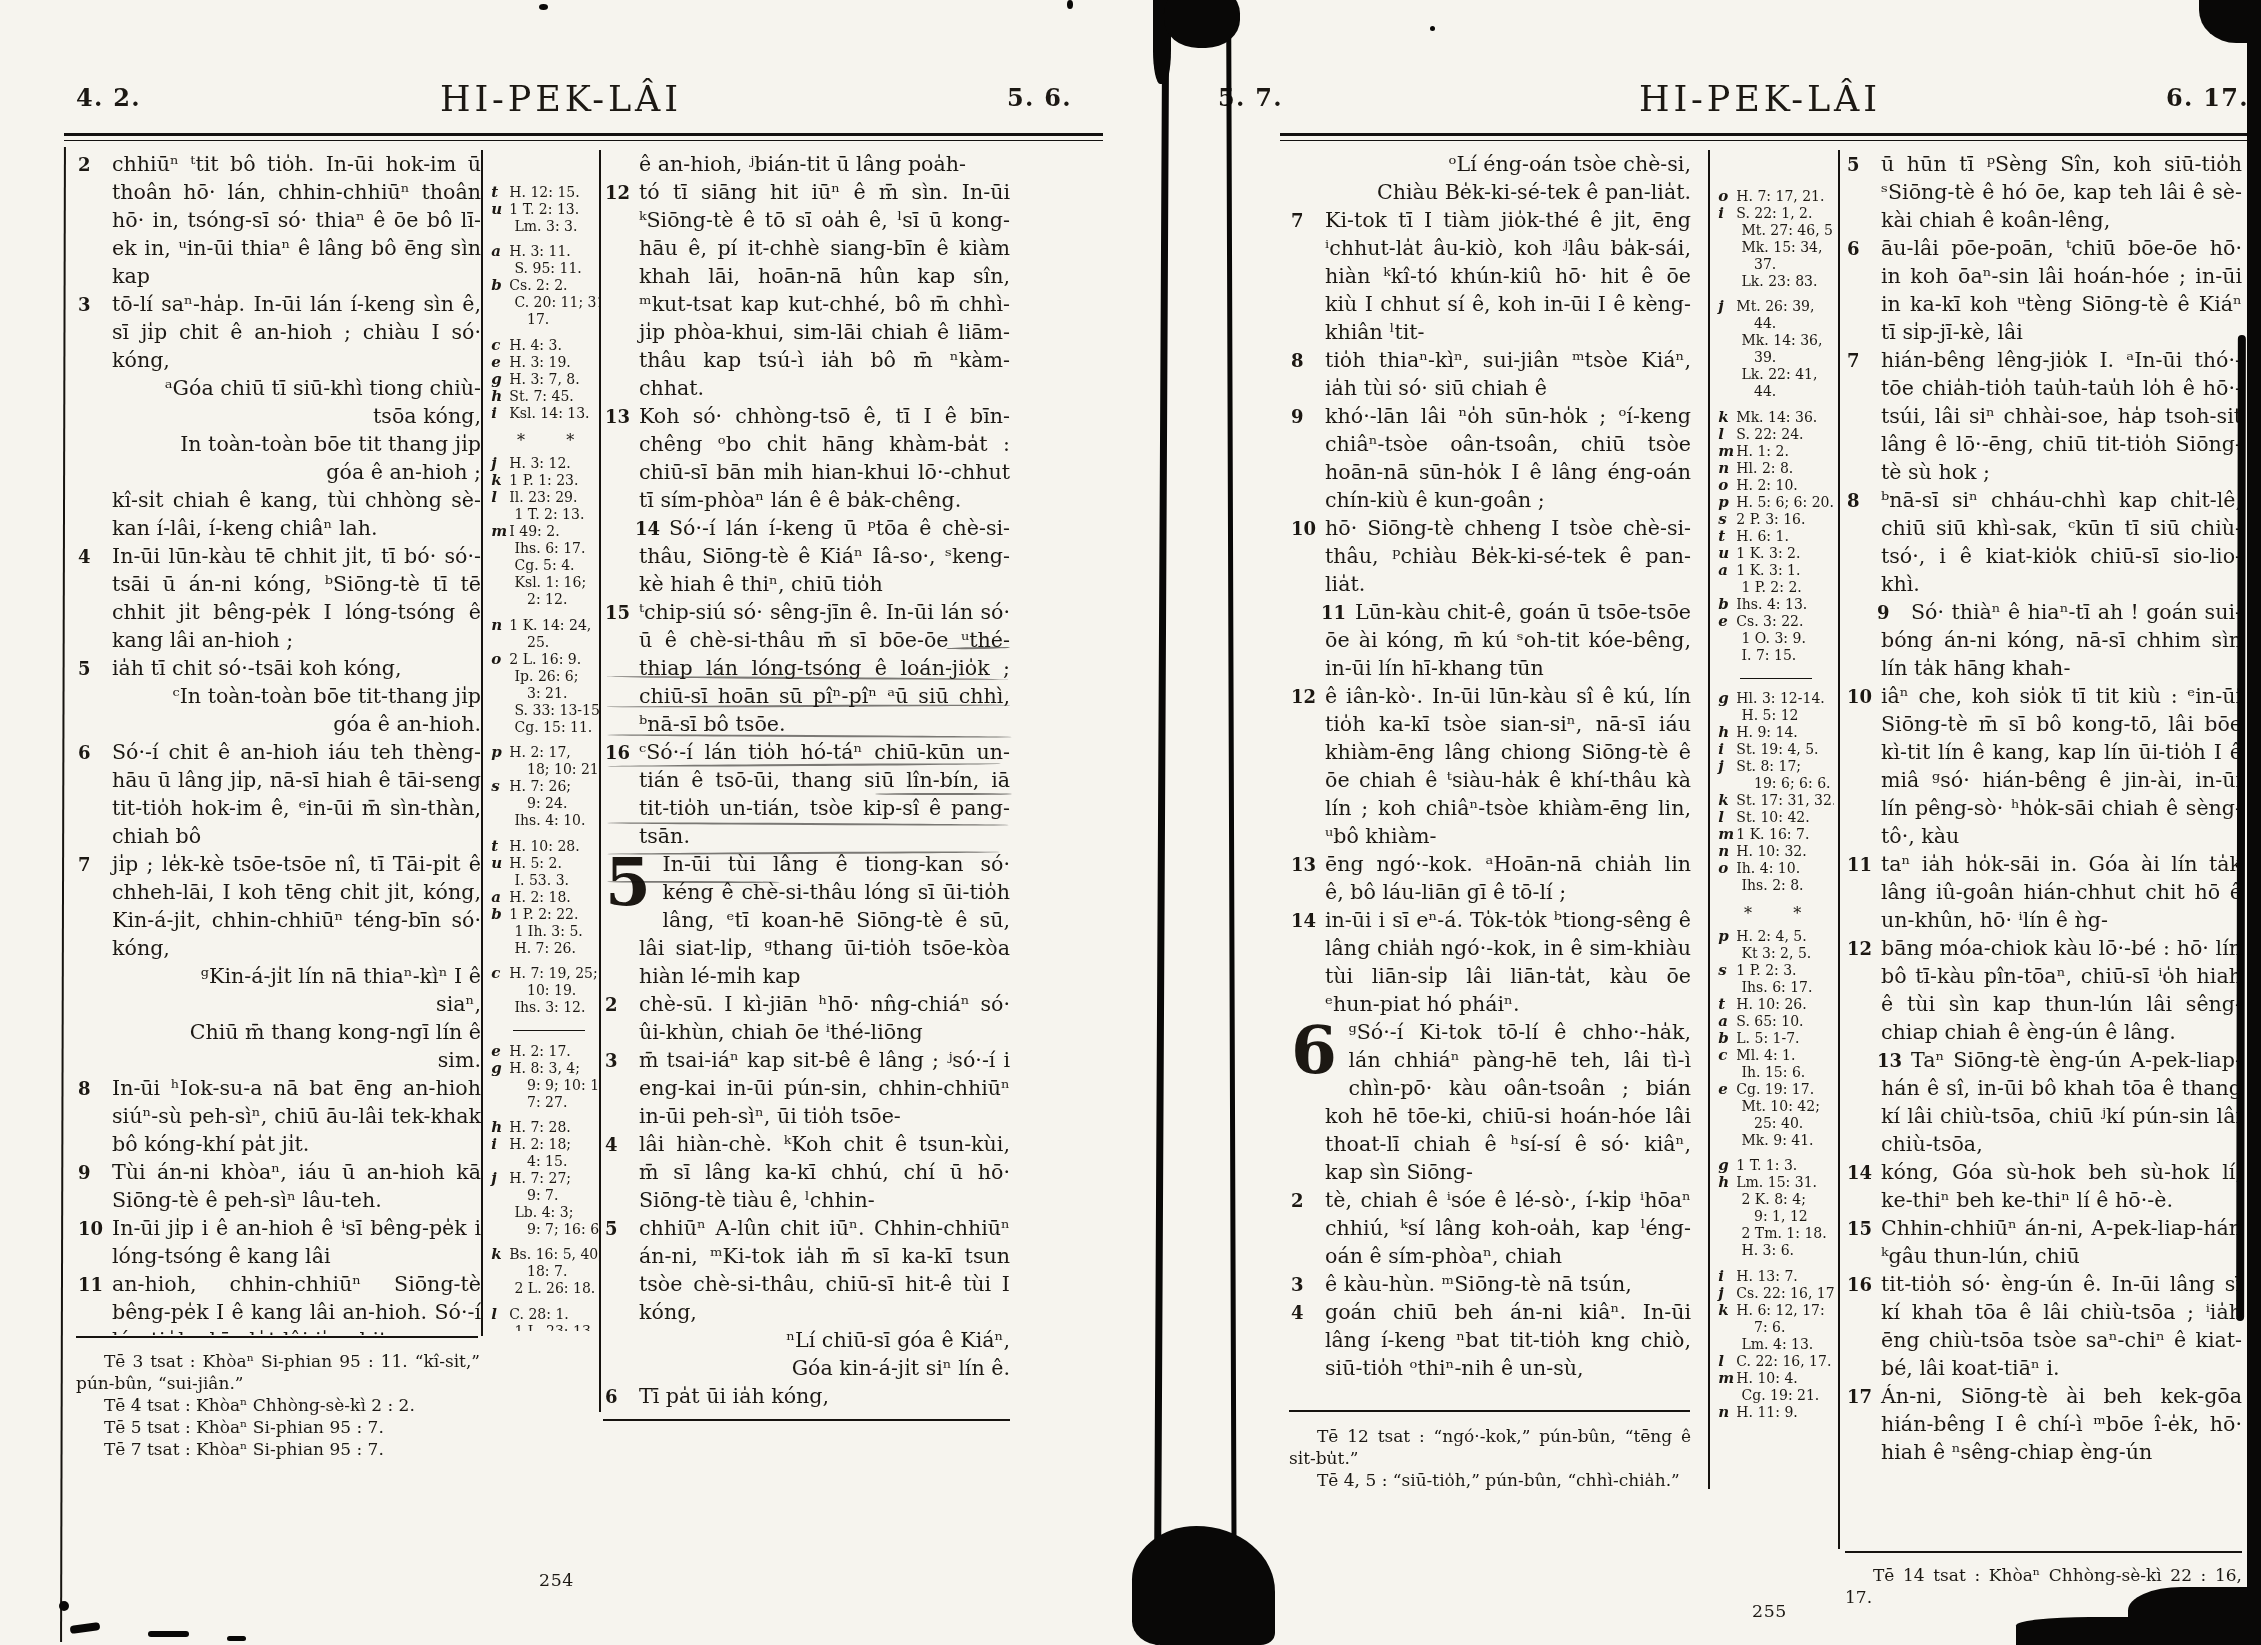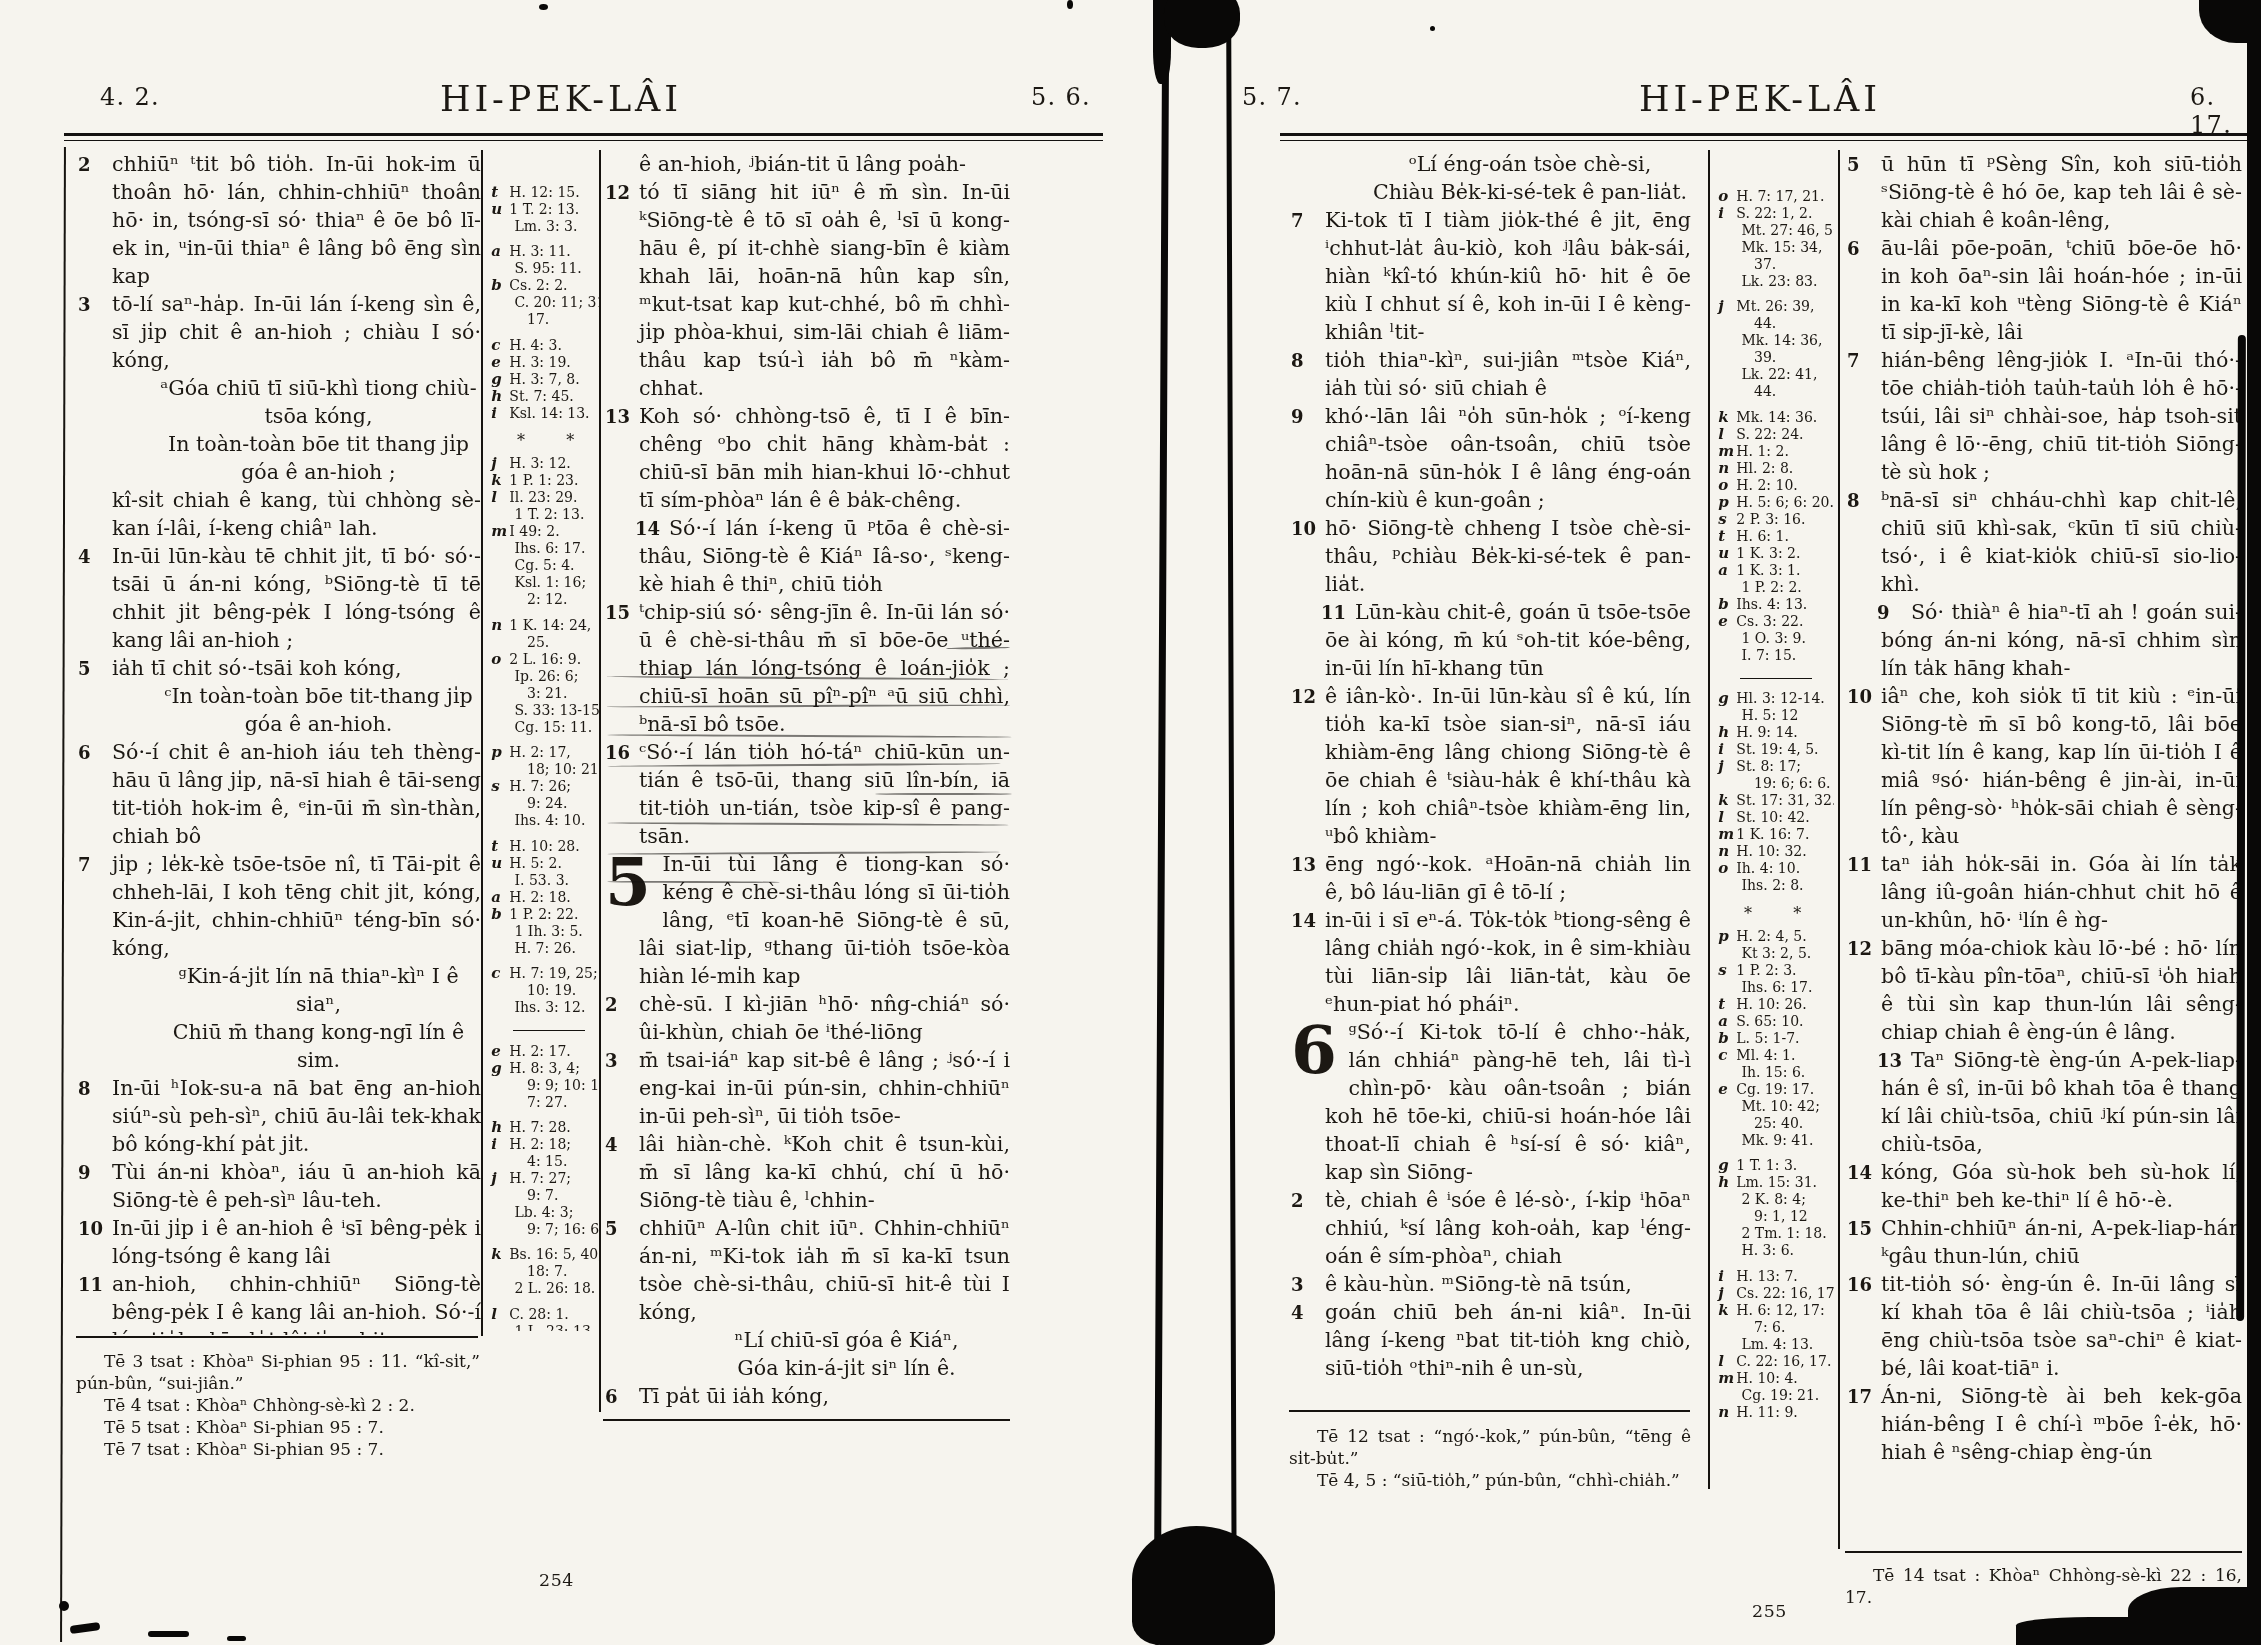--- a/index.html
+++ b/index.html
@@ -2,29 +2,29 @@
 <html style="font-size:10.3px"><head>
 <meta charset="utf-8">
 <style>
   html,body{margin:0;padding:0;background:#2b2926;}
   .spread{
     position:relative;width:2261px;height:1645px;overflow:hidden;
     background:#f6f4ee;color:#1c1813;
     font-family:"DejaVu Serif","DejaVu Sans",serif;
   }
   
-  .hnum{position:absolute;font-size:24px;font-weight:400;letter-spacing:1.3px;margin-left:24px;}
+  .hnum{position:absolute;font-size:24px;font-weight:700;letter-spacing:1.3px;}
   .htitle{position:absolute;font-size:35px;letter-spacing:3.9px;text-align:center;}
   .hrule2{position:absolute;height:7.7px;border-top:3.2px solid #131110;border-bottom:1.9px solid #131110;box-sizing:border-box;}
   
   .col{position:absolute;overflow:hidden;padding-left:36px;box-sizing:border-box;
        font-size:20.6px;line-height:28px;text-align:justify;}
   .col p.verse{margin:0;position:relative;}
   .vnum{position:absolute;left:-34px;top:1.3px;font-size:18px;font-weight:bold;}
-  .q{padding-left:44px;text-align:center;}
+  .q{padding-left:44px;text-align:right;}
   .ind{text-indent:30px;}
   .chapnum{float:left;font-weight:bold;font-size:66px;line-height:54px;margin:5.2px 11.6px 1.3px -34px;}
   
   .refs{position:absolute;overflow:hidden;font-size:14px;line-height:17px;text-align:left;}
   .refline{position:relative;padding-left:19.3px;white-space:nowrap;}
   .refline.r1{padding-left:24.5px;}
   .refline.r2{padding-left:37px;}
   .reflet{position:absolute;left:1.3px;top:0;font-style:italic;font-weight:bold;font-size:15px;}
   .refgap{height:8.4px;}
   .refstars{letter-spacing:18px;text-indent:11.6px;font-size:16px;padding:10.3px 0 6.4px 15.5px;}

